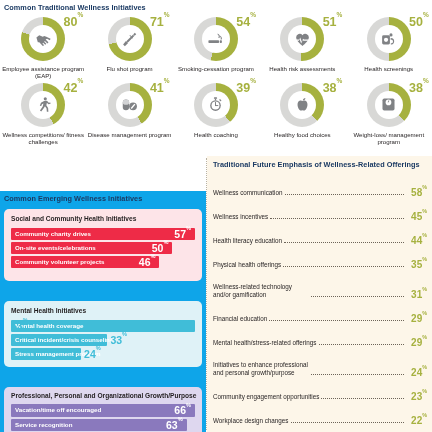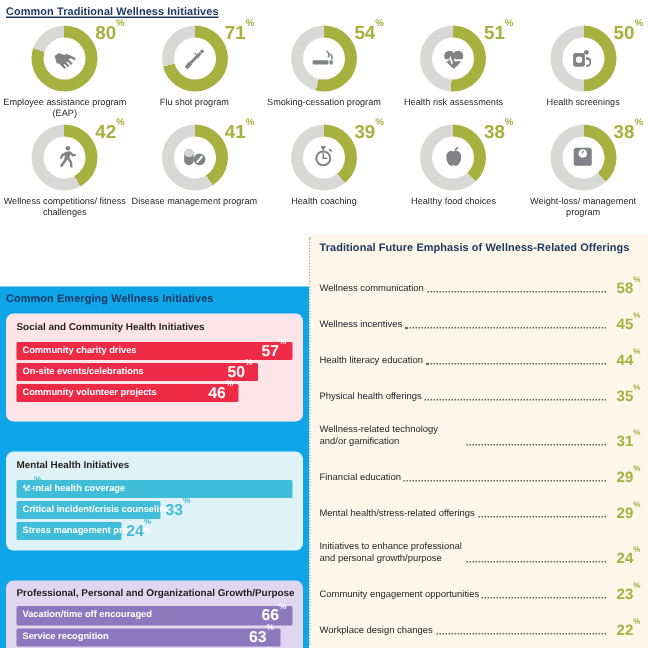--- a/index.html
+++ b/index.html
@@ -10,21 +10,21 @@
     -webkit-font-smoothing:antialiased;
   }
   #page{position:relative;width:432px;height:432px;background:#ffffff;}
 
   
   .sec-title{
     font-size:7.3px;font-weight:bold;color:#1b3a63;letter-spacing:.05px;
     line-height:1;
   }
   #traditional{position:absolute;left:0;top:0;width:432px;height:156px;background:#ffffff;}
-  #trad-title{position:absolute;left:4px;top:4px;text-decoration:underline;}
+  #trad-title{position:absolute;left:4px;top:4px;}
   .donut-grid{position:absolute;left:0;top:14px;width:432px;}
   .drow{display:flex;width:432px;}
   .dcell{width:86.4px;display:flex;flex-direction:column;align-items:center;}
   .dtop{position:relative;width:78px;height:50px;display:flex;align-items:center;justify-content:center;}
   .donut{position:relative;width:44px;height:44px;border-radius:50%;}
   .donut .hole{
     position:absolute;left:8px;top:8px;width:28px;height:28px;border-radius:50%;
     background:#ffffff;display:flex;align-items:center;justify-content:center;
   }
   .donut .hole svg{display:block;}

